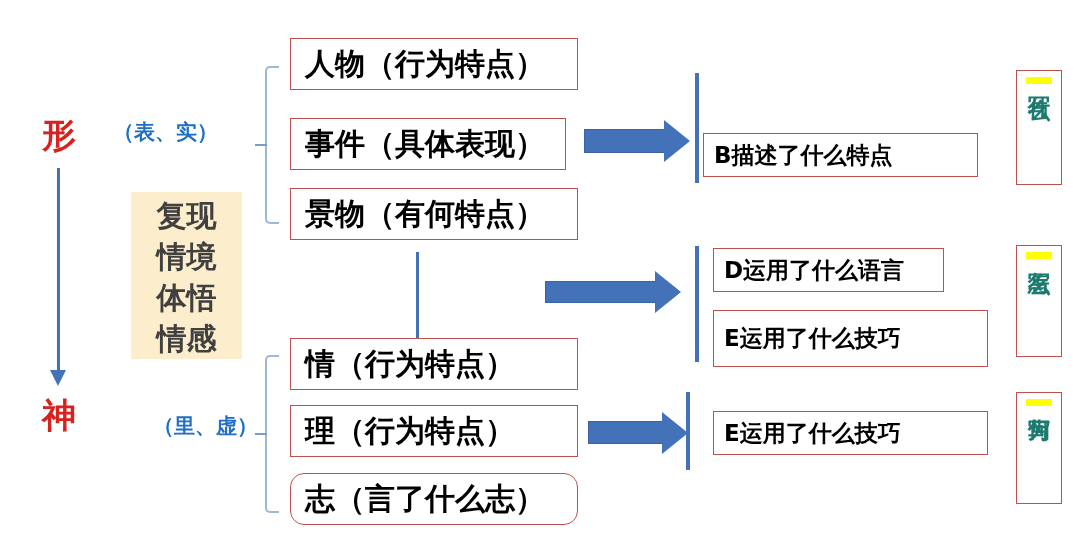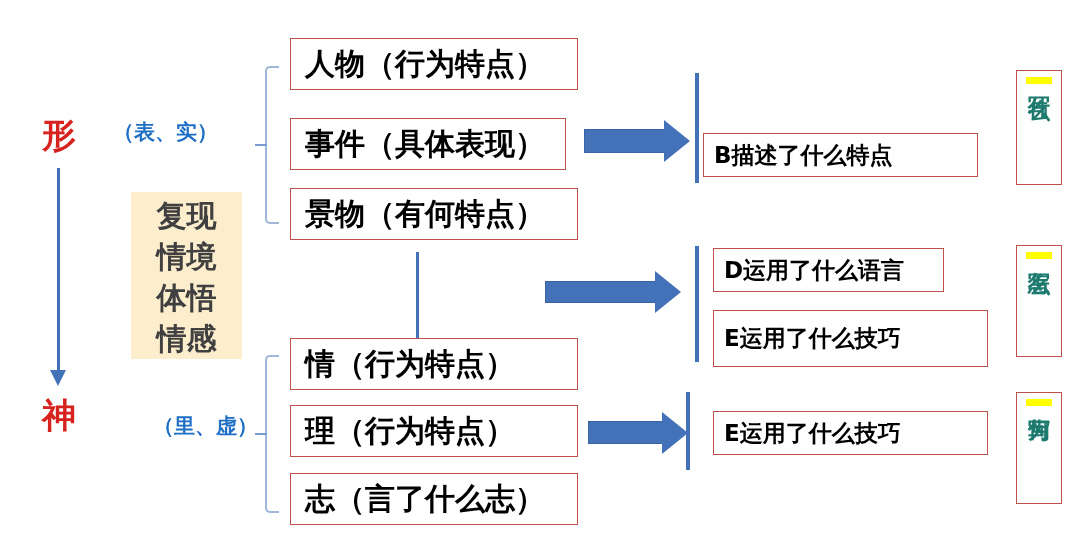--- a/index.html
+++ b/index.html
@@ -155,21 +155,21 @@
   <div class="abs vline" style="left:416px;top:252px;width:3px;height:96px;"></div>
   <div class="abs vhead-sm" style="left:411px;top:346px;"></div>
 
   <div class="abs bracket" style="left:265px;top:355px;width:14px;height:158px;"></div>
   <div class="bracket-tick" style="left:255px;top:433px;width:12px;"></div>
 
   <div class="abs rbox left-group" style="left:290px;top:338px;width:288px;height:52px;">情（行为特点）</div>
 
   <div class="abs rbox left-group" style="left:290px;top:405px;width:288px;height:52px;">理（行为特点）</div>
 
-  <div class="abs rbox left-group" style="left:290px;top:473px;width:288px;height:52px;">志（言了什么志）</div>
+  <div class="abs rbox left-group" style="left:290px;top:473px;width:288px;height:52px;border-radius:14px;">志（言了什么志）</div>
 
   <div class="abs barrow-shaft" style="left:584px;top:129px;width:81px;height:24px;"></div>
   <div class="abs barrow-head" style="left:664px;top:120px;"></div>
 
   <div class="abs barrow-shaft" style="left:545px;top:281px;width:111px;height:22px;"></div>
   <div class="abs barrow-head" style="left:655px;top:271px;"></div>
 
   <div class="abs barrow-shaft" style="left:588px;top:421px;width:75px;height:23px;"></div>
   <div class="abs barrow-head" style="left:662px;top:412px;"></div>
 

